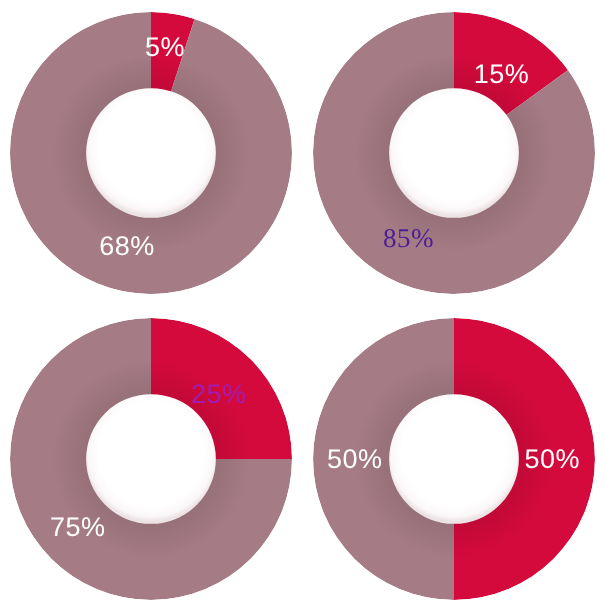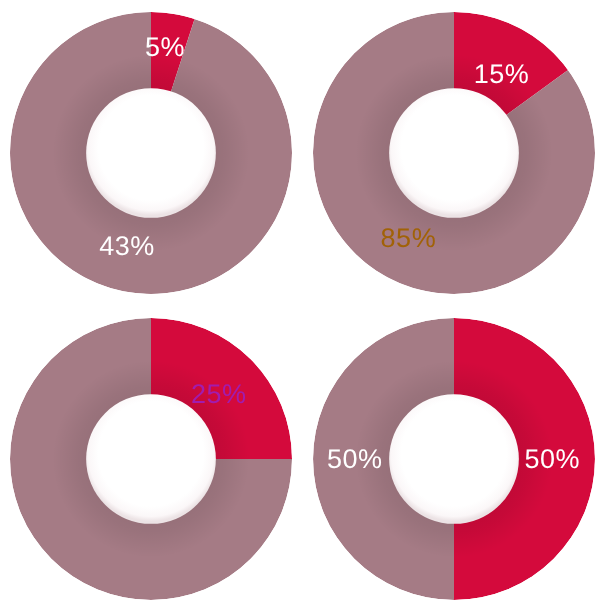--- a/index.html
+++ b/index.html
@@ -80,21 +80,21 @@
     </clipPath>
           </defs>
           <g clip-path="url(#ring-clip-0)">
             <path d="M 141 141 L 141 0 A 141 141 0 0 1 184.57139620686758 6.901031202383365 Z" fill="#D40A3C"></path>
             <path d="M 141 141 L 184.57139620686758 6.901031202383365 A 141 141 0 1 1 140.99999999999997 0 Z" fill="#A57B85"></path>
             <circle cx="141" cy="141" r="141" fill="url(#ring-shade-0)"></circle>
           </g>
           <circle cx="141" cy="141" r="64.86" fill="url(#hole-g-0)"></circle>
         </svg>
         <div class="slice-label" style="left: 55%; top: 12.5%; color: rgb(255, 255, 255);">5%</div>
-        <div class="slice-label" style="left: 41.5%; top: 83%; color: rgb(255, 255, 255);">43%</div>
+        <div class="slice-label" style="left: 41.5%; top: 83%; color: rgb(255, 255, 255);">68%</div>
       </div>
   </div>
 
   <div class="chart-cell">
     <div class="donut-wrap">
         <svg viewBox="0 0 282 282" class="donut-svg">
           <defs>
     <radialGradient id="hole-g-1" cx="50%" cy="46%" r="52%">
       <stop offset="0%" stop-color="#ffffff"></stop>
       <stop offset="78%" stop-color="#ffffff"></stop>
@@ -112,21 +112,21 @@
     </clipPath>
           </defs>
           <g clip-path="url(#ring-clip-1)">
             <path d="M 141 141 L 141 0 A 141 141 0 0 1 255.07139620686758 58.12227942676128 Z" fill="#D40A3C"></path>
             <path d="M 141 141 L 255.07139620686758 58.12227942676128 A 141 141 0 1 1 140.99999999999997 0 Z" fill="#A57B85"></path>
             <circle cx="141" cy="141" r="141" fill="url(#ring-shade-1)"></circle>
           </g>
           <circle cx="141" cy="141" r="64.86" fill="url(#hole-g-1)"></circle>
         </svg>
         <div class="slice-label" style="left: 67%; top: 22%; color: rgb(255, 255, 255); text-align: center;">15%</div>
-        <div class="slice-label" style="left: 34%; top: 80%; color: #a16207;">85%</div>
+        <div class="slice-label" style="left: 34%; top: 80%; color: #4c1d95; font-family: Liberation Serif, serif;">85%</div>
       </div>
   </div>
 
   <div class="chart-cell">
     <div class="donut-wrap">
         <svg viewBox="0 0 282 282" class="donut-svg">
           <defs>
     <radialGradient id="hole-g-2" cx="50%" cy="46%" r="52%">
       <stop offset="0%" stop-color="#ffffff"></stop>
       <stop offset="78%" stop-color="#ffffff"></stop>
@@ -144,20 +144,21 @@
     </clipPath>
           </defs>
           <g clip-path="url(#ring-clip-2)">
             <path d="M 141 141 L 141 0 A 141 141 0 0 1 282 141 Z" fill="#D40A3C"></path>
             <path d="M 141 141 L 282 141 A 141 141 0 1 1 140.99999999999997 0 Z" fill="#A57B85"></path>
             <circle cx="141" cy="141" r="141" fill="url(#ring-shade-2)"></circle>
           </g>
           <circle cx="141" cy="141" r="64.86" fill="url(#hole-g-2)"></circle>
         </svg>
         <div class="slice-label" style="left: 74%; top: 27%; color: #a21caf;">25%</div>
+        <div class="slice-label" style="left: 24%; top: 74%; color: rgb(255, 255, 255);">75%</div>
       </div>
   </div>
 
   <div class="chart-cell">
     <div class="donut-wrap">
         <svg viewBox="0 0 282 282" class="donut-svg">
           <defs>
     <radialGradient id="hole-g-3" cx="50%" cy="46%" r="52%">
       <stop offset="0%" stop-color="#ffffff"></stop>
       <stop offset="78%" stop-color="#ffffff"></stop>

